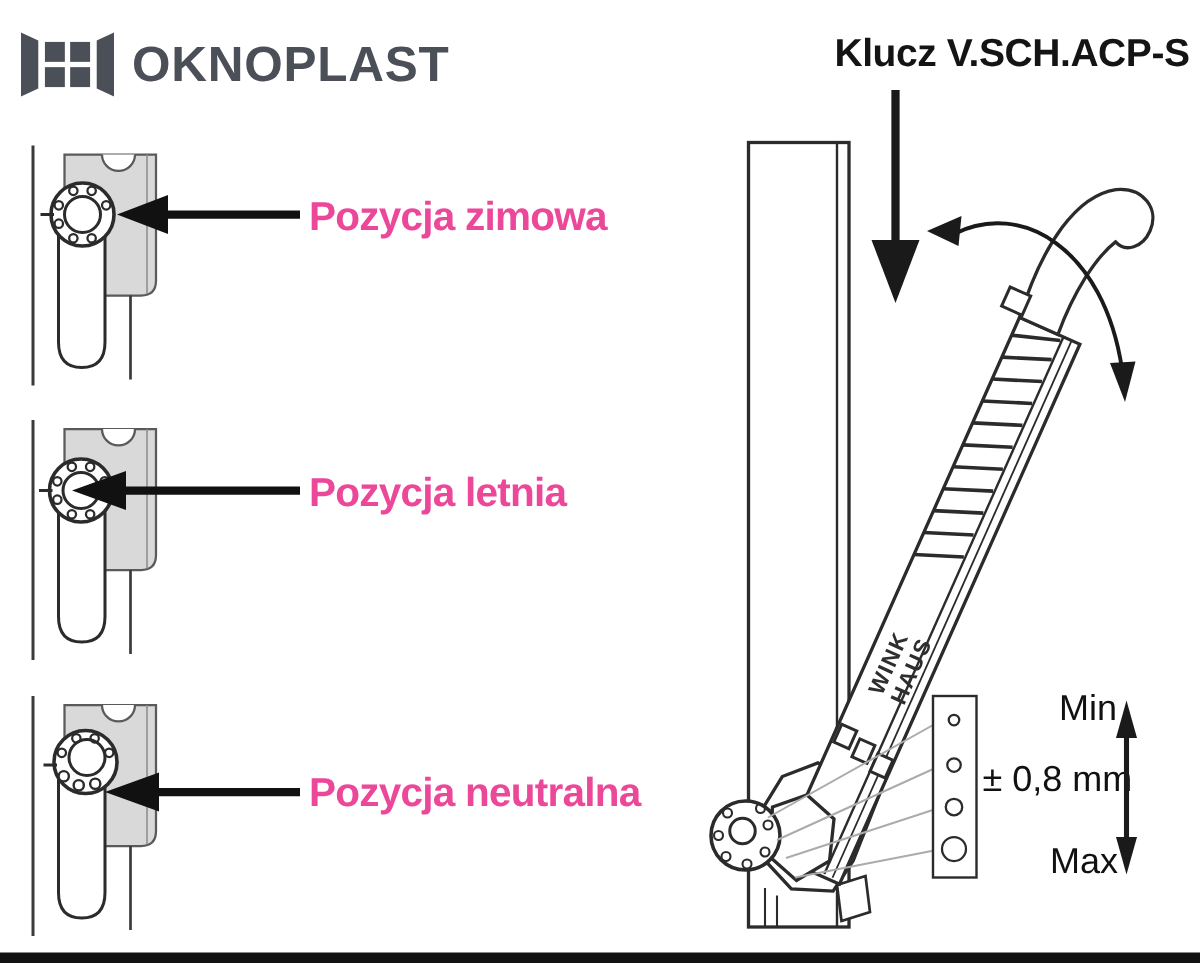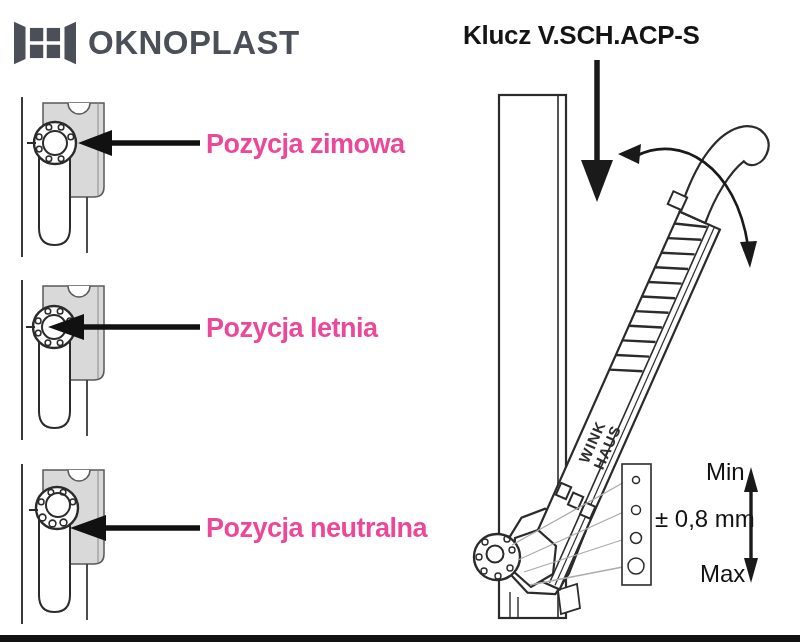--- a/index.html
+++ b/index.html
@@ -5,21 +5,21 @@
   html,body{margin:0;padding:0;background:#ffffff;}
   .canvas{
     position:relative;width:800px;height:642px;background:#ffffff;overflow:hidden;
     font-family:"Liberation Sans",sans-serif;color:#1d1d1b;
   }
   
   .logo{position:absolute;left:14px;top:18px;display:flex;align-items:center;gap:12px;justify-content:space-between;}
   .logo-text{font-size:33px;font-weight:bold;color:#4b4f58;letter-spacing:.5px;}
   
   .tool-heading{
-    position:absolute;left:463px;top:20px;width:330px;text-align:left;
+    position:absolute;left:463px;top:20px;width:330px;text-align:right;
     font-size:26px;font-weight:bold;color:#141414;letter-spacing:-0.3px;
   }
   .pos-label{
     position:absolute;left:206px;font-size:27px;font-weight:bold;color:#ec4899;
     letter-spacing:-0.5px;white-space:nowrap;
   }
   .pos-label.p1{top:129px;}
   .pos-label.p2{top:313px;}
   .pos-label.p3{top:513px;}
   .mini{position:absolute;left:0;}

